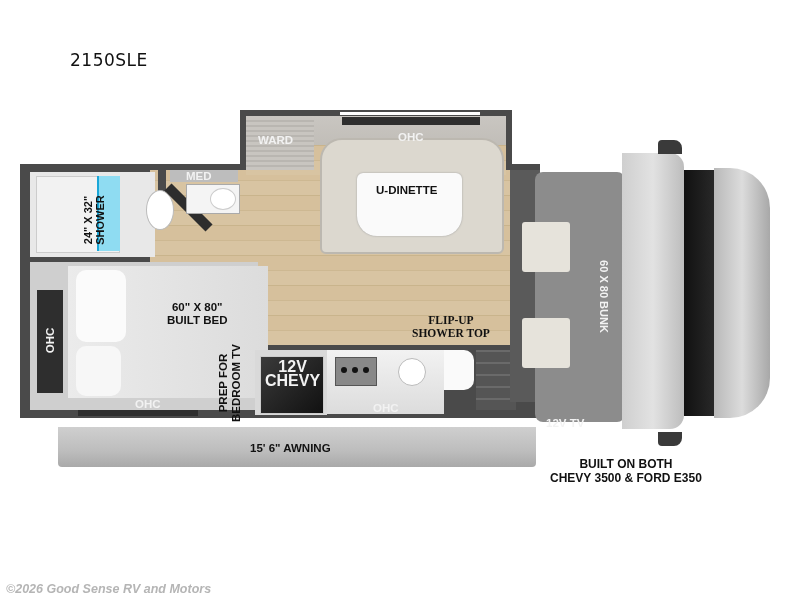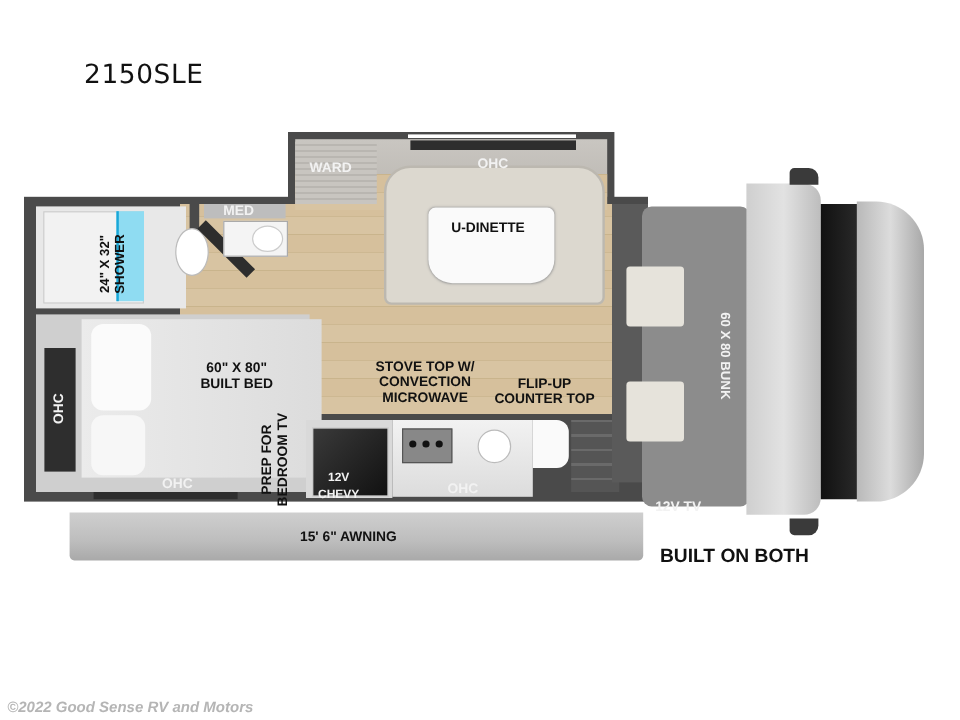--- a/index.html
+++ b/index.html
@@ -1,18 +1,18 @@
 <!DOCTYPE html>
 <html><head>
 <meta charset="utf-8">
 <style>
   html,body{margin:0;padding:0;background:#fff;}
   body{width:800px;height:600px;position:relative;overflow:hidden;font-family:"Liberation Sans",sans-serif;}
   .abs{position:absolute;}
-  .model{left:70px;top:50px;font-family:"DejaVu Sans",sans-serif;font-size:22px;color:#111;letter-spacing:0.5px;}
+  .model{left:70px;top:50px;font-family:"DejaVu Sans",sans-serif;font-size:17px;color:#111;letter-spacing:0.5px;}
   .lbl{position:absolute;font-family:"Liberation Sans",sans-serif;font-weight:bold;font-size:11.5px;line-height:13px;color:#111;text-align:center;white-space:nowrap;}
   .lbl.w{color:#f2f2f2;}
   .vert{transform:rotate(-90deg);transform-origin:center center;}
   .vert90{transform:rotate(90deg);transform-origin:center center;}
   .wall{background:#4a4a4a;}
   .floor{background:repeating-linear-gradient(0deg,#d8c4a2 0 14px,#cdb892 14px 15px,#d6c09c 15px 29px,#c9b48c 29px 30px);}
   .copyright{left:6px;top:582px;font-size:12.5px;font-style:italic;font-weight:bold;color:#b5b5b5;font-family:"Liberation Sans",sans-serif;}
 </style>
 </head>
 <body>
@@ -74,39 +74,34 @@
   <div class="lbl w" style="left:135px;top:398px;">OHC</div>
   <div class="abs" style="left:78px;top:410px;width:120px;height:6px;background:#2e2e2e;"></div>
 
   <div class="lbl vert" style="left:180px;top:370px;width:100px;">
     <span>PREP FOR</span><br>
     <span>BEDROOM TV</span>
   </div>
 
   <div class="abs" style="left:255px;top:350px;width:72px;height:65px;background:#d9d9d9;"></div>
   <div class="abs" style="left:260px;top:356px;width:62px;height:56px;background:linear-gradient(135deg,#3a3a3a,#111);border:1px solid #ccc;"></div>
-  <div class="lbl w" style="left:265px;top:392px;font-size:10px;line-height:14px;">
+  <div class="lbl w" style="left:265px;top:360px;font-size:16px;line-height:14px;">
     <span>12V</span><br>
     <span>CHEVY</span>
   </div>
   <div class="abs" style="left:327px;top:350px;width:117px;height:64px;background:linear-gradient(#f2f2f2,#dcdcdc);"></div>
   <div class="abs" style="left:335px;top:357px;width:40px;height:27px;background:#888;border:1px solid #555;"></div>
   <div class="abs" style="left:341px;top:367px;width:6px;height:6px;background:#111;border-radius:50%;"></div>
   <div class="abs" style="left:352px;top:367px;width:6px;height:6px;background:#111;border-radius:50%;"></div>
   <div class="abs" style="left:363px;top:367px;width:6px;height:6px;background:#111;border-radius:50%;"></div>
   <div class="abs" style="left:398px;top:358px;width:26px;height:26px;background:#fff;border:1px solid #bbb;border-radius:50%;"></div>
   <div class="abs" style="left:444px;top:350px;width:30px;height:40px;background:#fafafa;border-radius:0 10px 10px 0;"></div>
-  <div class="lbl" style="left:313px;top:300px;">
-    <span>STOVE TOP W/</span><br>
-    <span>CONVECTION</span><br>
-    <span>MICROWAVE</span>
-  </div>
-  <div class="lbl" style="left:412px;top:314px;">
+  <div class="lbl" style="left:412px;top:314px;font-family:Liberation Serif, serif;">
     <span>FLIP-UP</span><br>
-    <span>COUNTER TOP</span>
+    <span>SHOWER TOP</span>
   </div>
   <div class="lbl w" style="left:373px;top:402px;">OHC</div>
 
   <div class="abs" style="left:476px;top:350px;width:40px;height:60px;background:repeating-linear-gradient(0deg,#555 0 10px,#6a6a6a 10px 12px);"></div>
 
   <div class="abs" style="left:510px;top:170px;width:30px;height:232px;background:#5a5a5a;"></div>
   <div class="abs" style="left:535px;top:172px;width:90px;height:250px;background:#8c8c8c;border-radius:8px;"></div>
   <div class="abs" style="left:522px;top:222px;width:48px;height:50px;background:#e6e3db;border-radius:3px;"></div>
   <div class="abs" style="left:522px;top:318px;width:48px;height:50px;background:#e6e3db;border-radius:3px;"></div>
   <div class="lbl w vert90" style="left:553px;top:290px;width:100px;font-size:11px;">60 X 80 BUNK</div>
@@ -114,18 +109,19 @@
 
   <div class="abs" style="left:622px;top:153px;width:62px;height:276px;background:linear-gradient(90deg,#cfcfcf,#e2e2e2,#bdbdbd);border-radius:0 14px 14px 0;"></div>
   <div class="abs" style="left:658px;top:140px;width:24px;height:14px;background:#3a3a3a;border-radius:4px 8px 0 0;"></div>
   <div class="abs" style="left:658px;top:432px;width:24px;height:14px;background:#3a3a3a;border-radius:0 0 8px 4px;"></div>
   <div class="abs" style="left:684px;top:170px;width:44px;height:246px;background:linear-gradient(90deg,#111,#333);border-radius:0 10px 10px 0;"></div>
   <div class="abs" style="left:714px;top:168px;width:56px;height:250px;background:linear-gradient(90deg,#b9b9b9,#dcdcdc,#a8a8a8);border-radius:0 40px 40px 0;"></div>
 
   <div class="abs" style="left:58px;top:427px;width:478px;height:40px;background:linear-gradient(#cfcfcf,#bdbdbd 60%,#a9a9a9);border-radius:0 0 4px 4px;"></div>
   <div class="lbl" style="left:250px;top:442px;">15' 6" AWNING</div>
 
-  <div class="lbl" style="left:550px;top:457px;font-size:16px;line-height:14px;">
+  <div class="lbl" style="left:550px;top:457px;font-size:12px;line-height:14px;">
     <span>BUILT ON BOTH</span><br>
+    <span>CHEVY 3500 &amp; FORD E350</span>
   </div>
 </div>
 
-<div class="abs copyright">©2022 Good Sense RV and Motors</div>
+<div class="abs copyright">©2026 Good Sense RV and Motors</div>
 
 </body></html>

